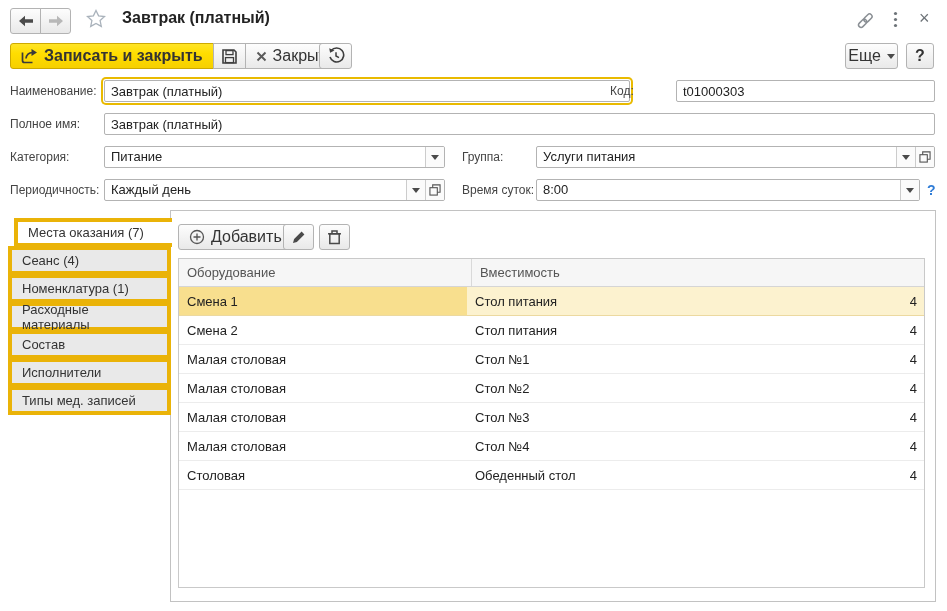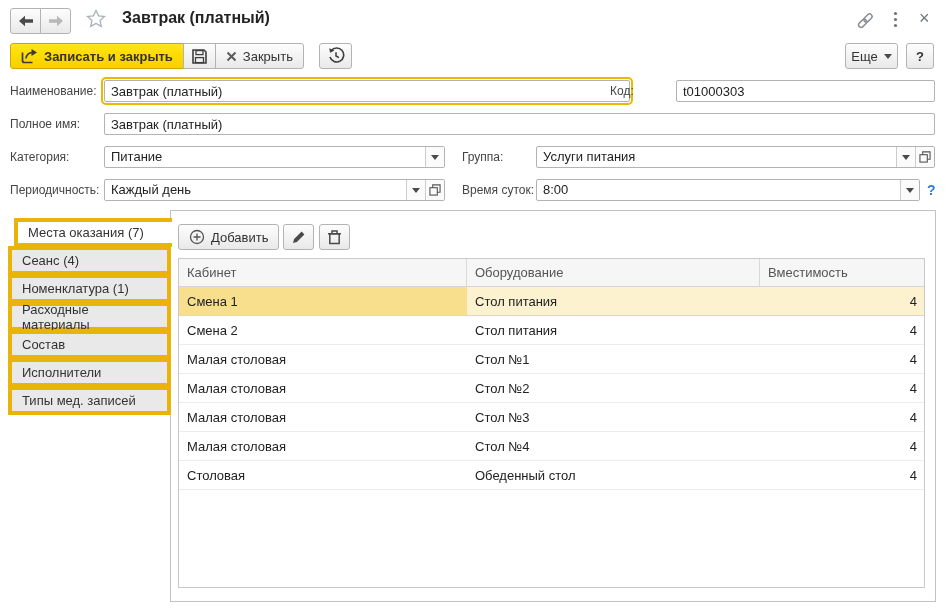--- a/index.html
+++ b/index.html
@@ -14,21 +14,21 @@
   body{
     position:relative;background:#fff;overflow:hidden;
     font-family:"Liberation Sans",sans-serif;font-size:13px;color:#333;
   }
   .abs{position:absolute;}
   
   .btn{
     display:inline-flex;align-items:center;justify-content:center;gap:6px;
     height:26px;padding:0 10px;border:1px solid #b3b3b3;border-radius:3px;
     background:linear-gradient(#fdfdfd,#e9e9e9);
-    font-size:13px;color:#333;cursor:default;white-space:nowrap;
+    font-size:16px;color:#333;cursor:default;white-space:nowrap;
   }
   .btn-iconly{width:33px;padding:0;}
   .btn-yellow{
     background:linear-gradient(#ffe426, var(--accent-yellow) 40%, #f6d000);
     border-color:#cda900;font-weight:bold;
   }
   .bgroup{display:flex;}
   .bgroup .btn{border-radius:0;margin-left:-1px;}
   .bgroup .btn:first-child{border-radius:3px 0 0 3px;margin-left:0;}
   .bgroup .btn:last-child{border-radius:0 3px 3px 0;}
@@ -260,21 +260,20 @@
     <svg width="15" height="16" viewBox="0 0 15 16">
         <path d="M2.8 4.8h9.4v9.7H2.8z" fill="none" stroke="#4a4a4a" stroke-width="1.5"></path>
         <path d="M1 4.8h13" stroke="#4a4a4a" stroke-width="1.5"></path>
         <path d="M5 4.4V2h5v2.4" fill="none" stroke="#4a4a4a" stroke-width="1.5"></path>
       </svg>
   </span>
 </button>
 
 <div class="table">
   <div class="thead">
-    <div class="th col-cab">Кабинет</div>
     <div class="th col-eq">Оборудование</div>
     <div class="th col-cap">Вместимость</div>
   </div>
   <div>
       <div class="trow selected">
         <div class="td col-cab first">Смена 1</div>
         <div class="td col-eq">Стол питания</div>
         <div class="td col-cap cap">4</div>
       </div>
       <div class="trow">

